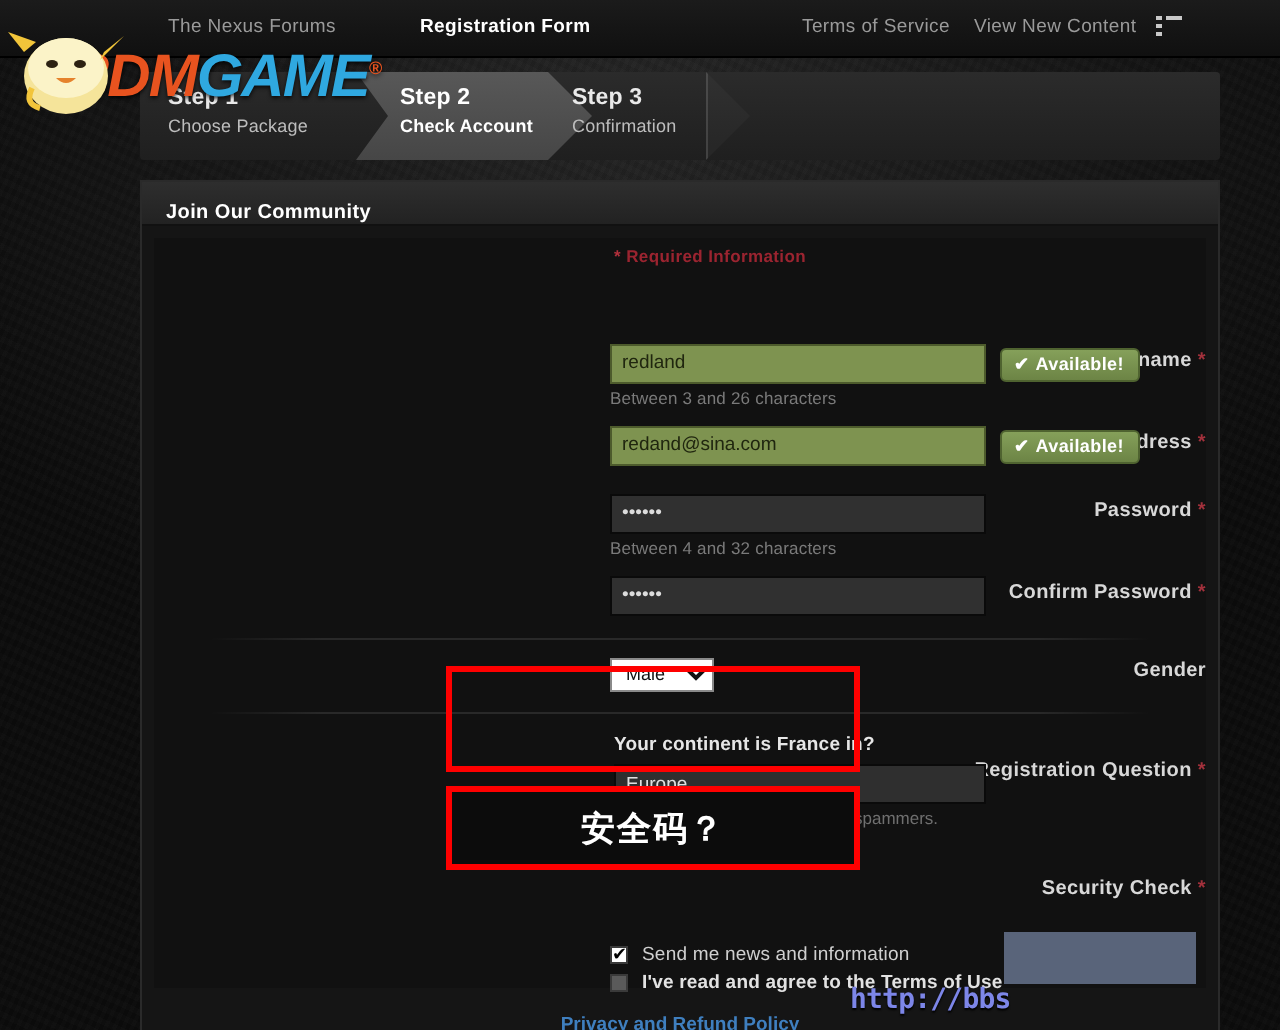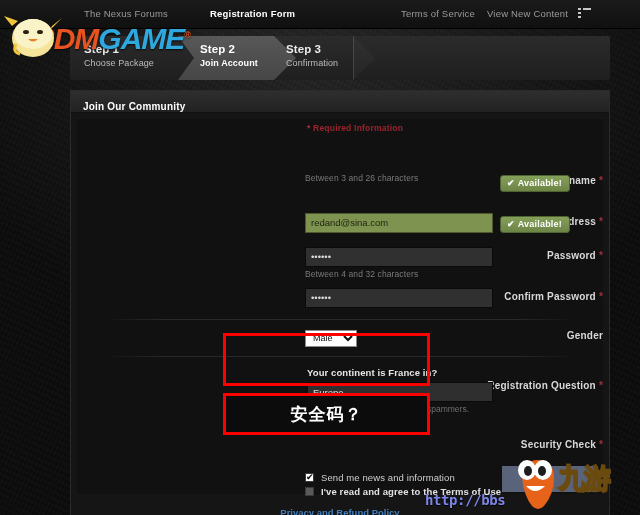--- a/index.html
+++ b/index.html
@@ -299,21 +299,21 @@
     </div>
   </div>
 
   <div class="stepbar">
     <div class="step" id="step-1">
       <div class="t1">Step 1</div>
       <div class="t2">Choose Package</div>
     </div>
     <div class="step active" id="step-2">
       <div class="t1">Step 2</div>
-      <div class="t2">Join Account</div>
+      <div class="t2">Check Account</div>
     </div>
     <div class="step" id="step-3">
       <div class="t1">Step 3</div>
       <div class="t2">Confirmation</div>
     </div>
     <div class="chev" id="chev-b"></div>
   </div>
 
   <div class="panel">
 
@@ -326,20 +326,21 @@
       <div class="required-note">
         <span class="ast">*</span>
         <span>Required Information</span>
       </div>
 
       <div class="row" style="top:52px;">
         <div class="lbl" style="width:192px; top:4px;">
           <span>Username</span><span class="ast">*</span>
         </div>
         <div class="field" style="top:0;">
+          <input class="txt green" type="text" value="redland" style="">
           <div class="hint">Between 3 and 26 characters</div>
         </div>
         <div class="field" style="left:423px; top:1px;">
           <span class="badge">
             <span class="ck">✔</span><span>Available!</span>
           </span>
         </div>
       </div>
 
       <div class="row" style="top:93px;">
@@ -438,25 +439,14 @@
     <ellipse cx="38" cy="24" rx="3" ry="2" fill="#2c2112"></ellipse>
     <path d="M26 31 Q31 36 36 31 Z" fill="#e5822c"></path>
     <path d="M14 36 Q10 44 18 46" stroke="#f2c53a" stroke-width="3" fill="none"></path>
   </svg>
   <div class="wm-3dm">
     <span class="o">3DM</span><span class="b">GAME</span><sup>®</sup>
   </div>
 
   <div class="wm-blue-bar"></div>
   <div class="wm-bbs">http://bbs</div>
-  <div class="wm-jiuyou">
-    <svg width="70" height="62" viewBox="0 0 70 62">
-      <path d="M20 26 Q20 8 36 8 Q52 8 52 26 Q52 42 42 54 Q36 60 30 54 Q22 44 20 26 Z" fill="#e8631a"></path>
-      <ellipse cx="25" cy="18" rx="9" ry="10" fill="#ffffff"></ellipse>
-      <ellipse cx="41" cy="18" rx="9" ry="10" fill="#ffffff"></ellipse>
-      <ellipse cx="26" cy="19" rx="4" ry="5" fill="#1d1d1d"></ellipse>
-      <ellipse cx="40" cy="19" rx="4" ry="5" fill="#1d1d1d"></ellipse>
-      <path d="M24 34 Q33 44 43 34 Z" fill="#ffffff"></path>
-    </svg>
-    <div class="cn">九游</div>
-  </div>
 
 </div>
 
 </body></html>

